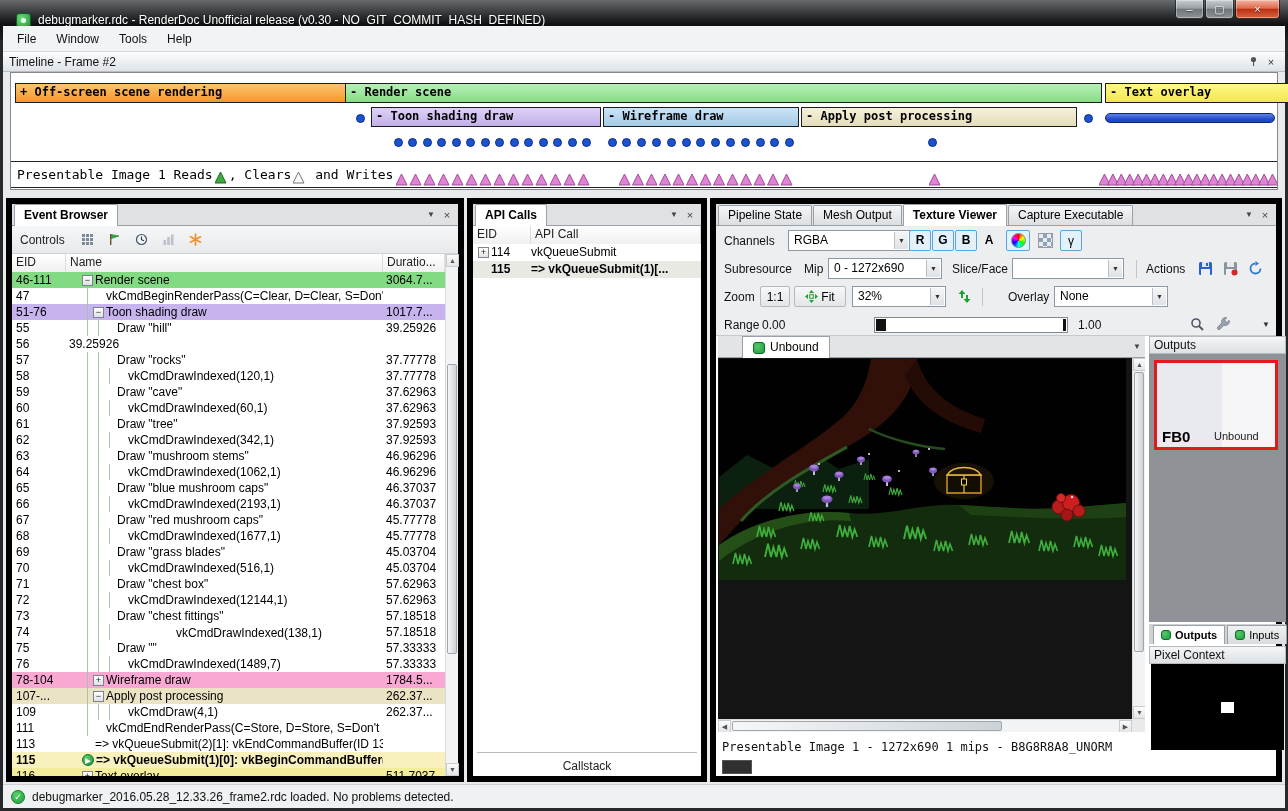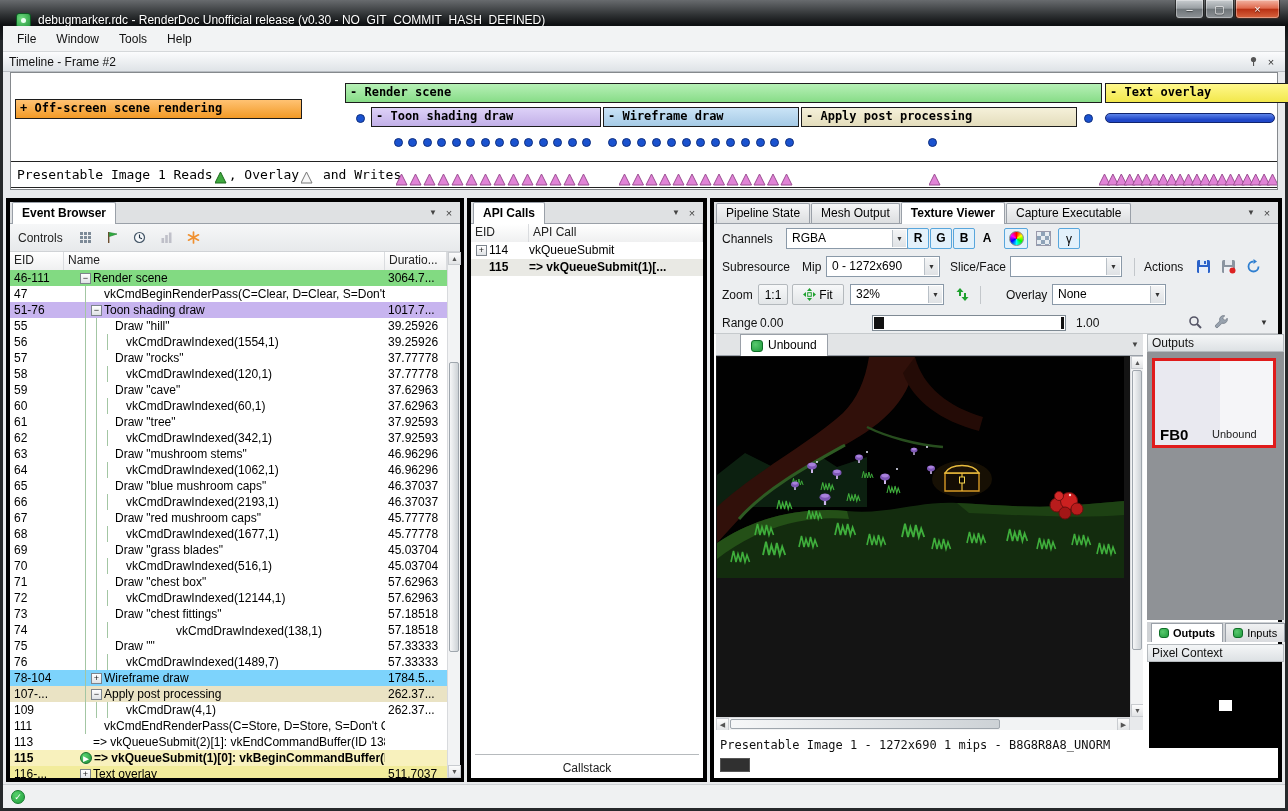--- a/index.html
+++ b/index.html
@@ -23,21 +23,21 @@
 .hic{width:16px;height:15px;display:flex;align-items:center;justify-content:center;font-size:9px;color:#333;margin-left:2px}
 .tlbody{position:absolute;left:7px;top:46px;width:1268px;height:118px;background:#fff;border:1px solid #85898d}
 .tlbar{position:absolute;height:20px;border:1px solid #1c1c1c;font:bold 12px "DejaVu Sans Mono",monospace;color:#000;padding:1px 4px;white-space:nowrap;overflow:hidden;background-image:linear-gradient(rgba(255,255,255,.35),rgba(0,0,0,.05))}
 .tlpill{position:absolute;border-radius:5px;border:1px solid #10246e}
 .tldot{position:absolute;width:9px;height:9px;border-radius:50%;border:1px solid #0f2f7e}
 .legend{position:absolute;left:0;top:88px;width:100%;height:27px;border-top:1px solid #222;border-bottom:1px solid #222;background:#fff;font:13px "DejaVu Sans Mono",monospace;line-height:25px;padding-left:6px;overflow:hidden}
 .legend span{vertical-align:top}
 .itri{display:inline-block;width:12px;height:13px;margin:0 2px;position:relative;top:5px}
 .trigrp{position:absolute;top:7px;height:13px}
 
-.panel{position:absolute;background:#fff;border:4px solid #000000}
+.panel{position:absolute;background:#fff;border:6px solid #000000}
 .tabstrip{position:absolute;left:0;top:0;right:0;height:22px;background:#dfe1e3;border-bottom:1px solid #9aa0a8;display:flex;align-items:flex-end;padding-left:2px}
 .tabsrow{display:flex;align-items:flex-end;height:100%}
 .tab{height:20px;line-height:19px;padding:0 9px;border:1px solid #9aa0a8;border-bottom:none;background:linear-gradient(#f5f6f7,#dcdee0);margin-right:1px;font-size:12px;border-radius:2px 2px 0 0;white-space:nowrap}
 .tab.active{background:#fff;font-weight:bold;height:22px;margin-bottom:-1px;line-height:21px}
 .stripicons{margin-left:auto;display:flex;align-items:center;height:100%;padding-right:3px}
 .sicon{width:16px;height:16px;display:flex;align-items:center;justify-content:center;font-size:8px;color:#444}
 .sicon.x{font-size:11px}
 
 .ebtoolbar{position:absolute;left:0;top:22px;right:0;height:28px;background:linear-gradient(#f6f7f8,#e7e9eb);border-bottom:1px solid #d0d3d6;display:flex;align-items:center;padding-left:8px;font-size:12px;color:#222}
 .tibtn{width:24px;height:22px;display:flex;align-items:center;justify-content:center;margin-left:3px}
@@ -140,21 +140,21 @@
               <rect x="5" y="5.5" width="1.1" height="4.5" fill="#555"></rect>
             </svg>
           </span>
         <span class="hic" style="font-size:11px">×</span>
       </span>
     </div>
 
     <div class="tlbody" id="tlbody">
       <div class="legend" id="legend"><span>Presentable Image 1 Reads</span><span class="itri" id="tri-read"><svg width="12" height="13" viewBox="0 0 12 13">
               <polygon points="0,12 5.5,1 11,12" fill="#3fa83f" stroke="#1e6b1e" stroke-width="1"></polygon>
-            </svg></span><span>, Overlay</span><span class="itri" id="tri-clear"><svg width="12" height="13" viewBox="0 0 12 13">
+            </svg></span><span>, Clears</span><span class="itri" id="tri-clear"><svg width="12" height="13" viewBox="0 0 12 13">
               <polygon points="0,12 5.5,1 11,12" fill="#f8f8f8" stroke="#777" stroke-width="1"></polygon>
             </svg></span>&nbsp;<span>and Writes</span><div class="trigrp" style="left: 385px;"><svg width="194" height="13" viewBox="0 0 194 13">
               <polygon points="0,12 5.5,1 11,12" fill="#e083d6" stroke="#9c4f93" stroke-width="1"></polygon>
               <polygon points="14,12 19.5,1 25,12" fill="#e083d6" stroke="#9c4f93" stroke-width="1"></polygon>
               <polygon points="28,12 33.5,1 39,12" fill="#e083d6" stroke="#9c4f93" stroke-width="1"></polygon>
               <polygon points="42,12 47.5,1 53,12" fill="#e083d6" stroke="#9c4f93" stroke-width="1"></polygon>
               <polygon points="56,12 61.5,1 67,12" fill="#e083d6" stroke="#9c4f93" stroke-width="1"></polygon>
               <polygon points="70,12 75.5,1 81,12" fill="#e083d6" stroke="#9c4f93" stroke-width="1"></polygon>
               <polygon points="84,12 89.5,1 95,12" fill="#e083d6" stroke="#9c4f93" stroke-width="1"></polygon>
               <polygon points="98,12 103.5,1 109,12" fill="#e083d6" stroke="#9c4f93" stroke-width="1"></polygon>
@@ -196,21 +196,21 @@
               <polygon points="100.80000000000001,12 106.30000000000001,1 111.80000000000001,12" fill="#e083d6" stroke="#9c4f93" stroke-width="1"></polygon>
               <polygon points="109.2,12 114.7,1 120.2,12" fill="#e083d6" stroke="#9c4f93" stroke-width="1"></polygon>
               <polygon points="117.60000000000001,12 123.10000000000001,1 128.60000000000002,12" fill="#e083d6" stroke="#9c4f93" stroke-width="1"></polygon>
               <polygon points="126,12 131.5,1 137,12" fill="#e083d6" stroke="#9c4f93" stroke-width="1"></polygon>
               <polygon points="134.4,12 139.9,1 145.4,12" fill="#e083d6" stroke="#9c4f93" stroke-width="1"></polygon>
               <polygon points="142.8,12 148.3,1 153.8,12" fill="#e083d6" stroke="#9c4f93" stroke-width="1"></polygon>
               <polygon points="151.20000000000002,12 156.70000000000002,1 162.20000000000002,12" fill="#e083d6" stroke="#9c4f93" stroke-width="1"></polygon>
               <polygon points="159.6,12 165.1,1 170.6,12" fill="#e083d6" stroke="#9c4f93" stroke-width="1"></polygon>
               <polygon points="168,12 173.5,1 179,12" fill="#e083d6" stroke="#9c4f93" stroke-width="1"></polygon>
             </svg></div></div>
-    <div class="tlbar" style="left: 4px; top: 26px; width: 287px; background-color: rgb(255, 162, 40);">+ Off-screen scene rendering</div>
+    <div class="tlbar" style="left: 4px; top: 10px; width: 356px; background-color: rgb(255, 162, 40);">+ Off-screen scene rendering</div>
         <div class="tlbar" style="left: 334px; top: 10px; width: 757px; background-color: rgb(143, 232, 143);">- Render scene</div>
         <div class="tlbar" style="left: 1094px; top: 10px; width: 201px; background-color: rgb(255, 244, 79);">- Text overlay</div>
         <div class="tlbar" style="left: 360px; top: 34px; width: 230px; background-color: rgb(204, 185, 244);">- Toon shading draw</div>
         <div class="tlbar" style="left: 592px; top: 34px; width: 196px; background-color: rgb(174, 213, 242);">- Wireframe draw</div>
         <div class="tlbar" style="left: 790px; top: 34px; width: 276px; background-color: rgb(240, 233, 198);">- Apply post processing</div>
         <div class="tlpill" style="left: 1094px; top: 40px; width: 170px; height: 10px; background: linear-gradient(rgb(93, 132, 234), rgb(32, 71, 200) 70%);"></div>
         <div class="tldot" style="left: 344.5px; top: 40.5px; background-color: rgb(26, 82, 207);"></div>
         <div class="tldot" style="left: 1072.5px; top: 40.5px; background-color: rgb(26, 82, 207);"></div>
         <div class="tldot" style="left: 382.5px; top: 64.5px; background-color: rgb(26, 82, 207);"></div>
         <div class="tldot" style="left: 397px; top: 64.5px; background-color: rgb(26, 82, 207);"></div>
@@ -329,24 +329,20 @@
           <div class="ebrow">
             <div class="c-eid">55</div>
             <div class="c-name" style="padding-left: 38px; background-image: linear-gradient(rgb(163, 198, 163), rgb(163, 198, 163)), linear-gradient(rgb(163, 198, 163), rgb(163, 198, 163)); background-position: 21px 0px, 32px 0px;">
               <div class="sp13"></div>
               <div class="ntext">Draw "hill"</div>
             </div>
             <div class="c-dur">39.25926</div>
           </div>
           <div class="ebrow">
             <div class="c-eid">56</div>
-            <div class="c-name" style="padding-left: 49px; background-image: linear-gradient(rgb(163, 198, 163), rgb(163, 198, 163)), linear-gradient(rgb(163, 198, 163), rgb(163, 198, 163)), linear-gradient(rgb(163, 198, 163), rgb(163, 198, 163)); background-position: 21px 0px, 32px 0px, 43px 0px;">
-              <div class="sp13"></div>
-              <div class="ntext">vkCmdDrawIndexed(1554,1)</div>
-            </div>
             <div class="c-dur">39.25926</div>
           </div>
           <div class="ebrow">
             <div class="c-eid">57</div>
             <div class="c-name" style="padding-left: 38px; background-image: linear-gradient(rgb(163, 198, 163), rgb(163, 198, 163)), linear-gradient(rgb(163, 198, 163), rgb(163, 198, 163)); background-position: 21px 0px, 32px 0px;">
               <div class="sp13"></div>
               <div class="ntext">Draw "rocks"</div>
             </div>
             <div class="c-dur">37.77778</div>
           </div>
@@ -495,21 +491,21 @@
             <div class="c-dur">57.33333</div>
           </div>
           <div class="ebrow">
             <div class="c-eid">76</div>
             <div class="c-name" style="padding-left: 49px; background-image: linear-gradient(rgb(163, 198, 163), rgb(163, 198, 163)), linear-gradient(rgb(163, 198, 163), rgb(163, 198, 163)), linear-gradient(rgb(163, 198, 163), rgb(163, 198, 163)); background-position: 21px 0px, 32px 0px, 43px 0px;">
               <div class="sp13"></div>
               <div class="ntext">vkCmdDrawIndexed(1489,7)</div>
             </div>
             <div class="c-dur">57.33333</div>
           </div>
-          <div class="ebrow" style="background-color: #7dd3fc;">
+          <div class="ebrow" style="background-color: #f9a8d4;">
             <div class="c-eid">78-104</div>
             <div class="c-name" style="padding-left: 27px; background-image: linear-gradient(rgb(163, 198, 163), rgb(163, 198, 163)); background-position: 21px 0px;">
               <div class="exp">+</div>
               <div class="ntext">Wireframe draw</div>
             </div>
             <div class="c-dur">1784.5...</div>
           </div>
           <div class="ebrow" style="background-color: rgb(234, 227, 196);">
             <div class="c-eid">107-...</div>
             <div class="c-name" style="padding-left: 27px; background-image: linear-gradient(rgb(163, 198, 163), rgb(163, 198, 163)); background-position: 21px 0px;">
@@ -823,16 +819,17 @@
           </div>
         </div>
       <div class="shdr" style="left:433px;top:442px;width:137px">Pixel Context</div>
       <div class="pixctx" style="left:435px;top:460px;width:133px;height:86px">
         <span class="pixsq" style="left:70px;top:38px;width:13px;height:11px"></span>
       </div>
     </div>
 
     <div class="statusbar">
       <span class="okicon">✓</span>
+      <span>debugmarker_2016.05.28_12.33.26_frame2.rdc loaded. No problems detected.</span>
     </div>
 
   </div>
 </div>
 
 </body></html>

